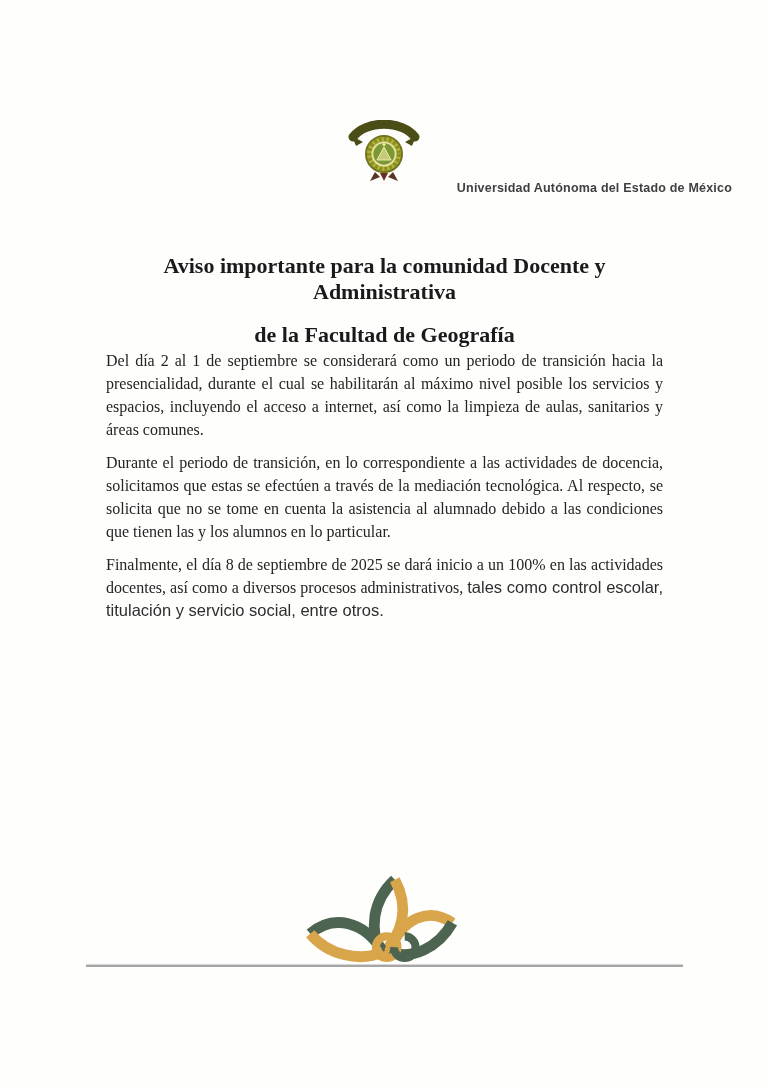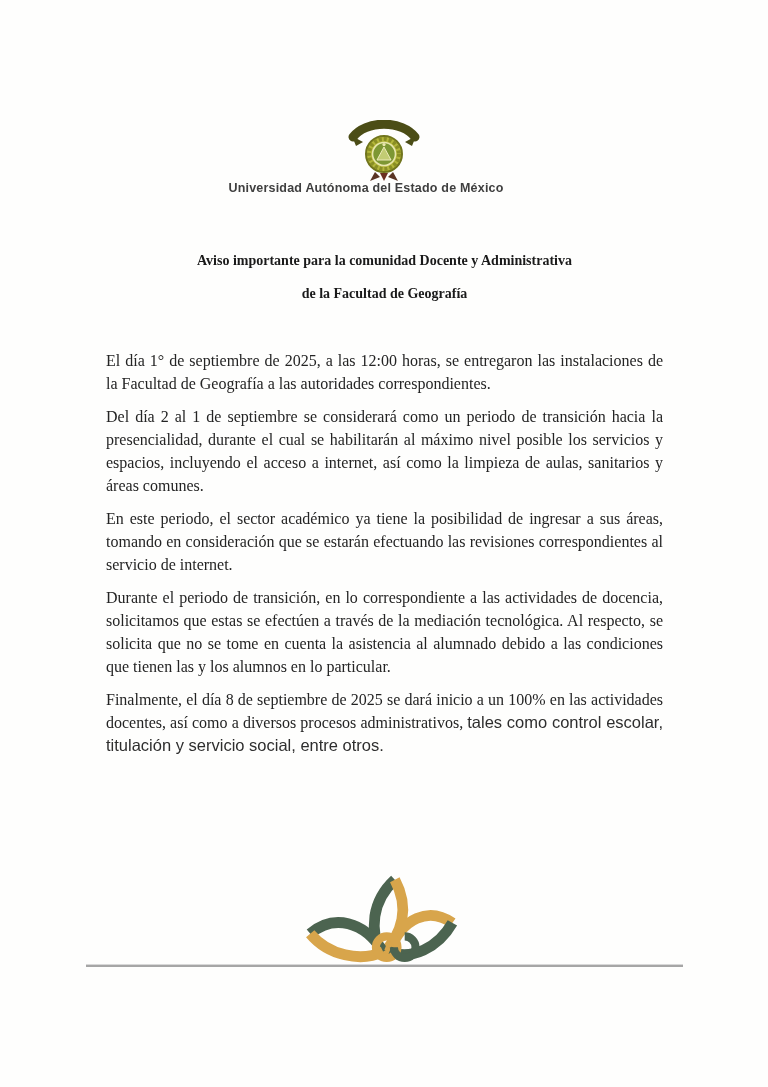--- a/index.html
+++ b/index.html
@@ -22,37 +22,37 @@
     top: 120px;
     left: 0;
     width: 768px;
     text-align: center;
   }
   .university-name {
     position: absolute;
     top: 181px;
     left: 0;
     width: 732px;
-    text-align: center;
+    text-align: right;
     font-family: "Liberation Sans", sans-serif;
     font-weight: bold;
     font-size: 12.5px;
     letter-spacing: 0.2px;
     color: #3f3f3f;
   }
 
   
   .doc-title {
     position: absolute;
     top: 253px;
     left: 106px;
     width: 557px;
     text-align: center;
     font-weight: bold;
-    font-size: 14px;
+    font-size: 22px;
     color: #1a1a1a;
   }
   .doc-title .t-line { display: block; }
   .doc-title .t-line + .t-line { margin-top: 17px; }
 
   
   .content {
     position: absolute;
     top: 349px;
     left: 106px;
@@ -118,23 +118,21 @@
   </div>
 
   <div class="university-name">Universidad Autónoma del Estado de México</div>
 
   <div class="doc-title">
     <span class="t-line">Aviso importante para la comunidad Docente y Administrativa</span>
     <span class="t-line">de la Facultad de Geografía</span>
   </div>
 
   <div class="content">
-    <p>El día 1° de septiembre de 2025, a las 12:00 horas, se entregaron las instalaciones de la Facultad de Geografía a las autoridades correspondientes.</p>
     <p>Del día 2 al 1 de septiembre se considerará como un periodo de transición hacia la presencialidad, durante el cual se habilitarán al máximo nivel posible los servicios y espacios, incluyendo el acceso a internet, así como la limpieza de aulas, sanitarios y áreas comunes.</p>
-    <p>En este periodo, el sector académico ya tiene la posibilidad de ingresar a sus áreas, tomando en consideración que se estarán efectuando las revisiones correspondientes al servicio de internet.</p>
     <p>Durante el periodo de transición, en lo correspondiente a las actividades de docencia, solicitamos que estas se efectúen a través de la mediación tecnológica. Al respecto, se solicita que no se tome en cuenta la asistencia al alumnado debido a las condiciones que tienen las y los alumnos en lo particular.</p>
     <p><span>Finalmente, el día 8 de septiembre de 2025 se dará inicio a un 100% en las actividades docentes, así como a diversos procesos administrativos, </span><span class="sans-tail">tales como control escolar, titulación y servicio social, entre otros.</span></p>
   </div>
 
   <div class="footer-rule"></div>
 
   <div class="leaves-wrap">
     <svg width="180" height="96" viewBox="0 0 200 106">
 
       <path d="M 97 90 C 84 62 86 30 112 6" fill="none" stroke="#4c6450" stroke-width="12"></path>

